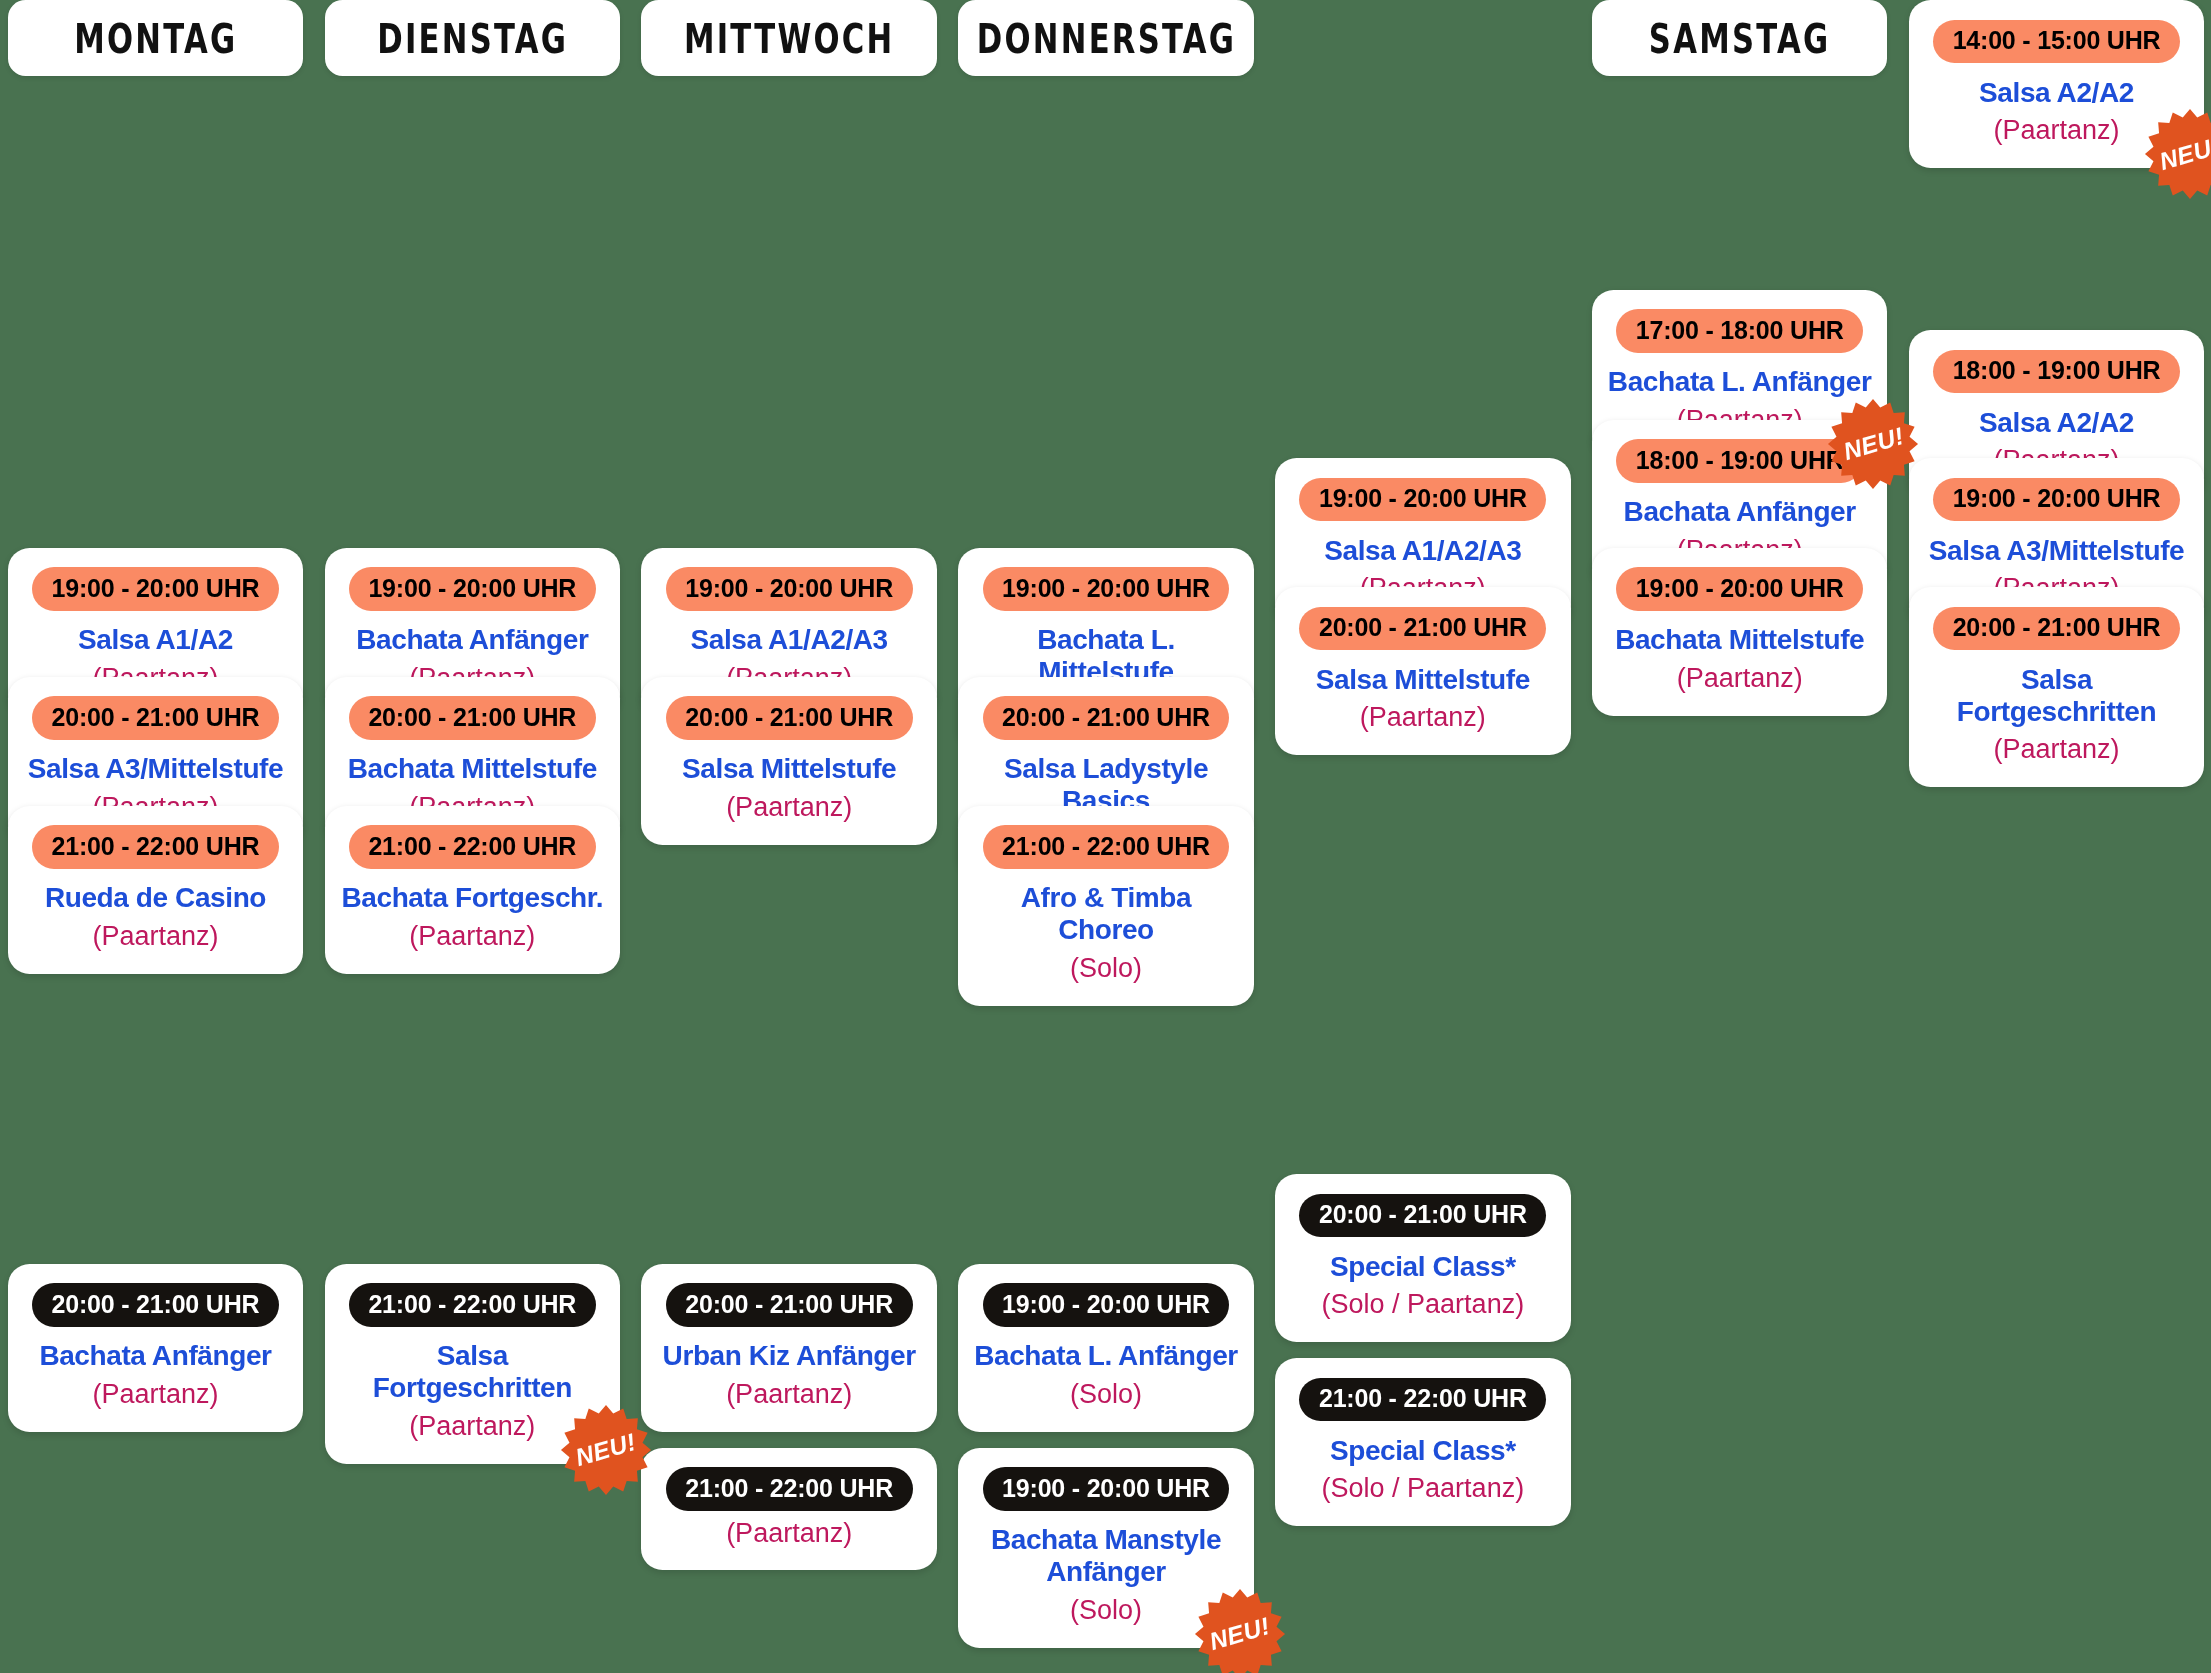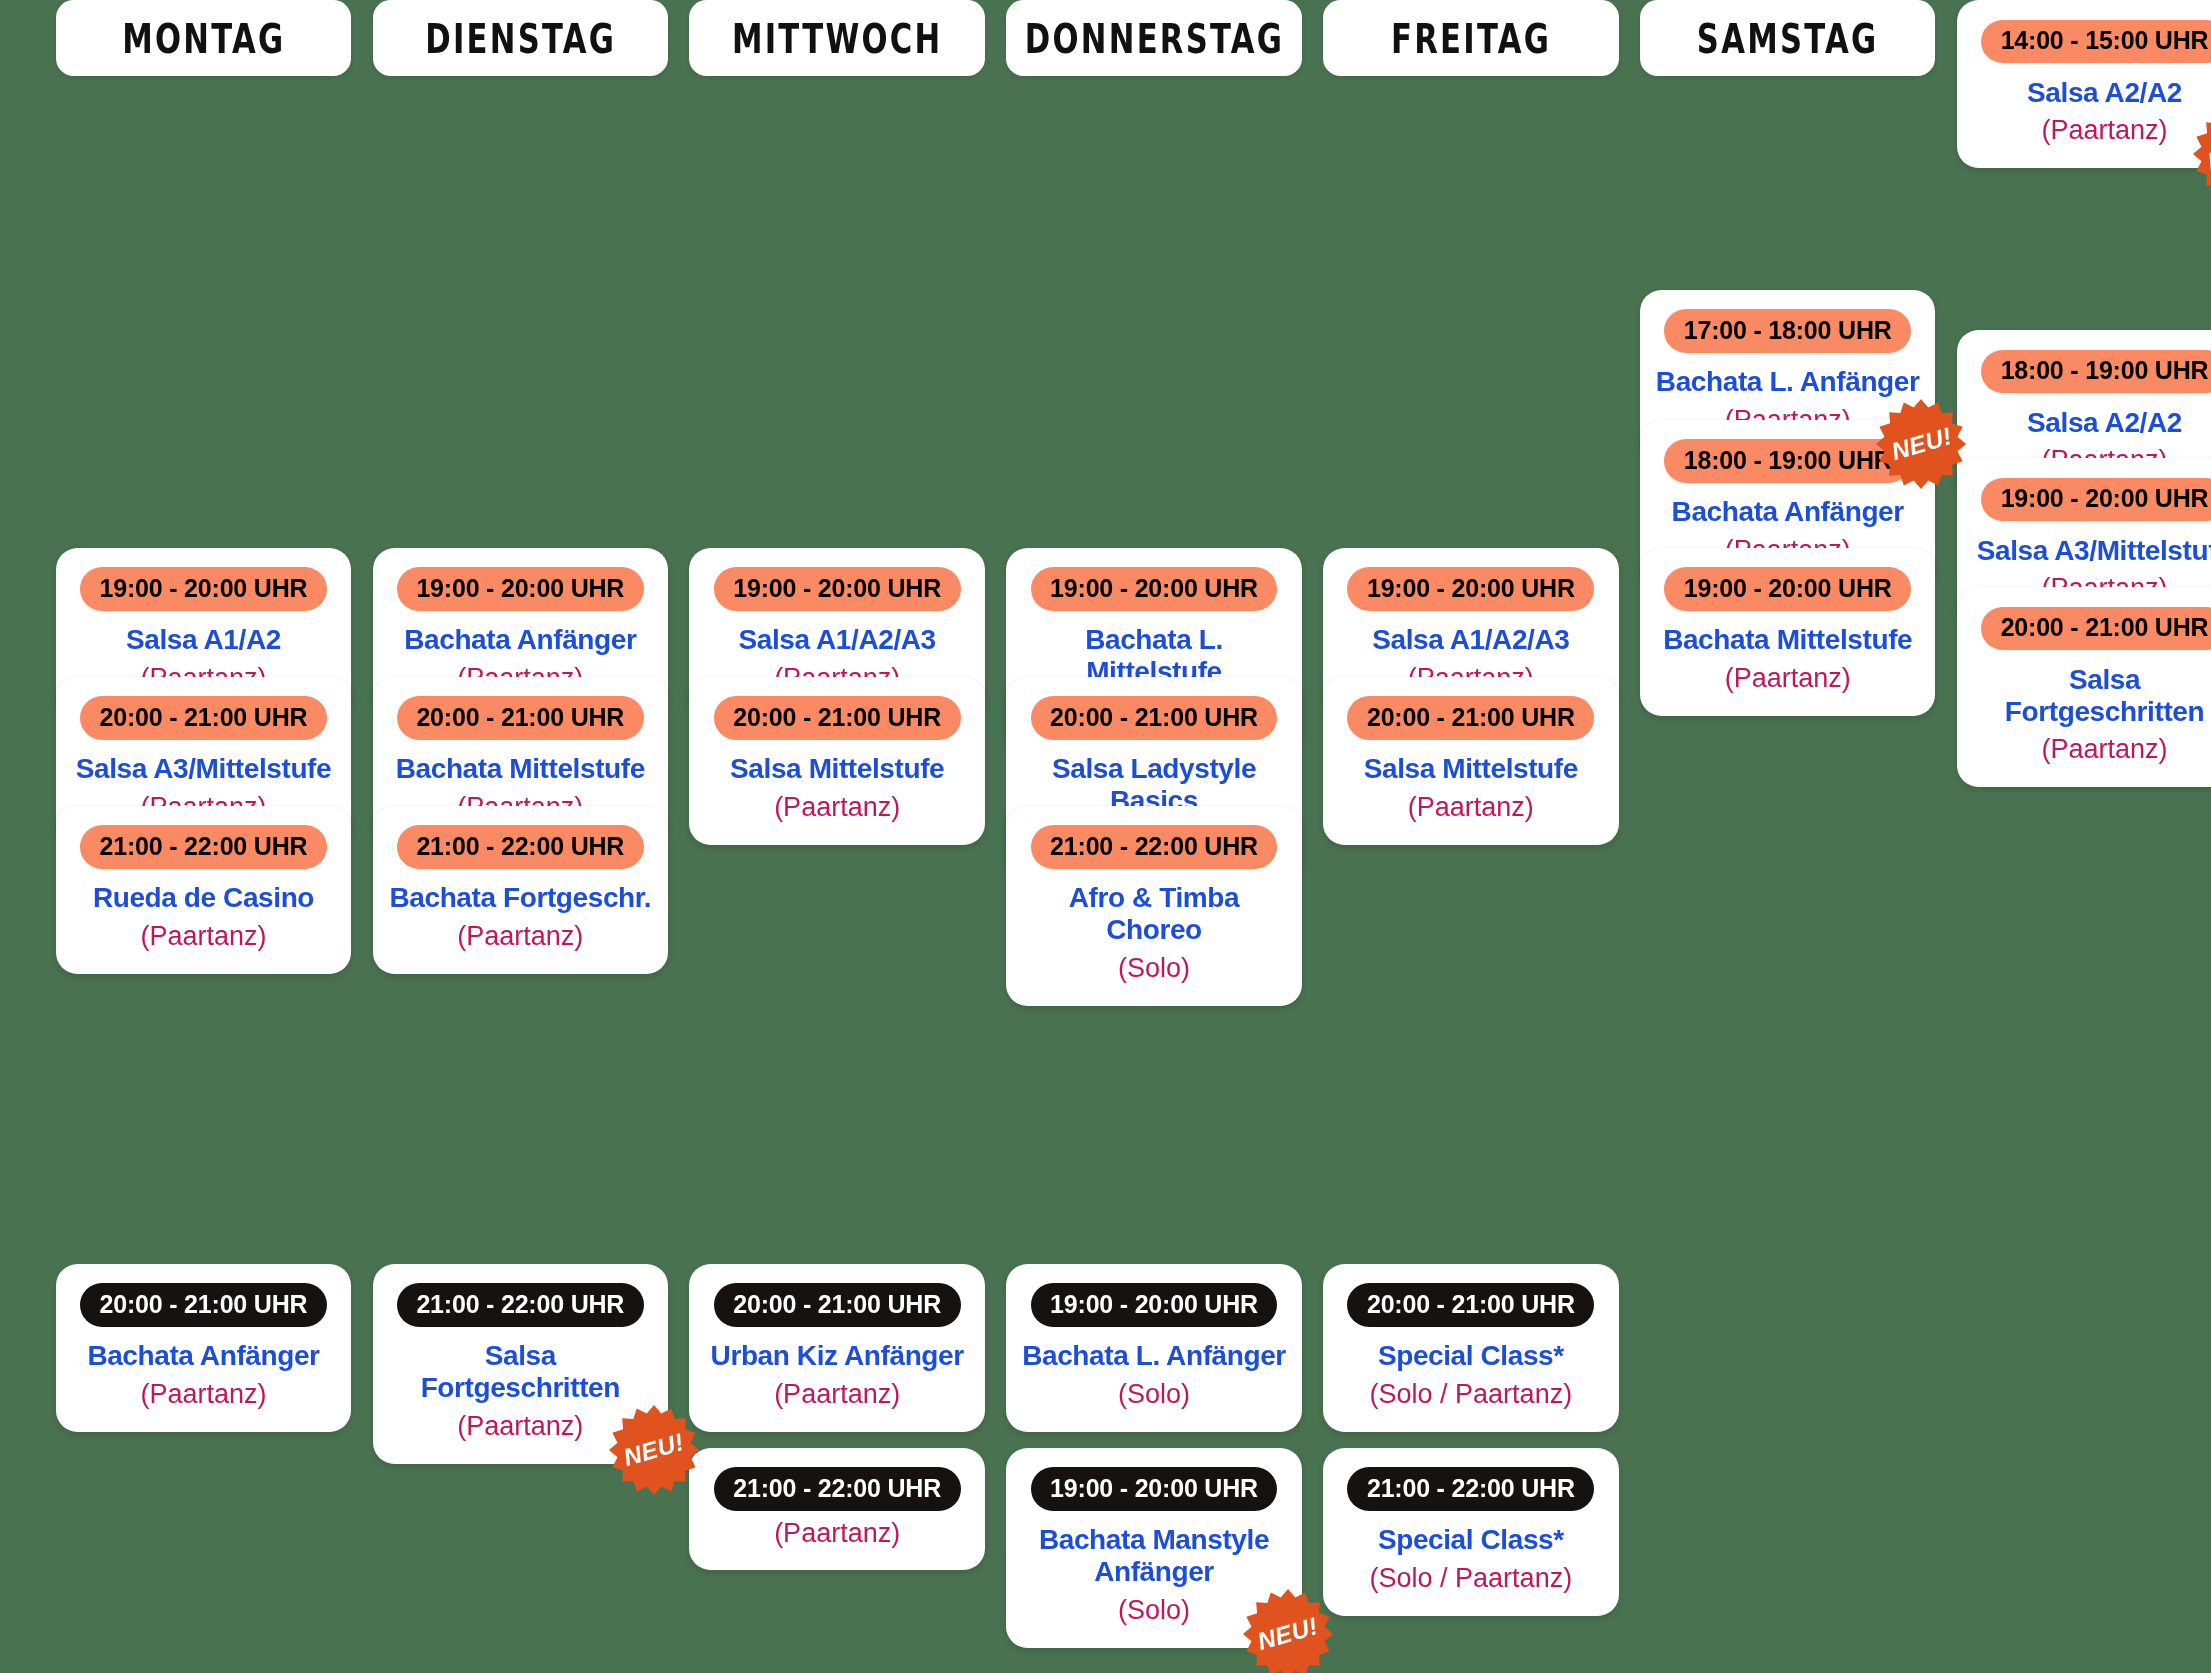--- a/index.html
+++ b/index.html
@@ -15,21 +15,20 @@
     background: #497250;
     font-family: "Liberation Sans", sans-serif;
     -webkit-font-smoothing: antialiased;
   }
 
   .schedule {
     position: relative;
     width: 1916px;
     height: 1674px;
     padding: 0;
-    margin-left: 48px;
   }
 
   
   .grid {
     display: grid;
     grid-template-columns: repeat(7, 1fr);
     column-gap: 21.5px;
     padding: 0 7.8px;
     width: 2212px;
   }
@@ -195,23 +194,20 @@
           <div class="card dark" style="position: absolute; left: 0px; right: 0px; top: 1174px;"><div class="time-pill">19:00 - 20:00 UHR</div><div class="card-title">Bachata L. Anfänger</div><div class="card-sub">(Solo)</div></div>
           <div class="card dark" style="position: absolute; left: 0px; right: 0px; top: 1358px;"><div class="time-pill">19:00 - 20:00 UHR</div><div class="card-title">Bachata Manstyle Anfänger</div><div class="card-sub">(Solo)</div><div class="neu-badge">
               <svg viewBox="0 0 96 96" aria-hidden="true">
                 <polygon points="48.0,2.0 55.4,10.7 65.6,5.5 69.1,16.4 80.5,15.5 79.6,26.9 90.5,30.4 85.3,40.6 94.0,48.0 85.3,55.4 90.5,65.6 79.6,69.1 80.5,80.5 69.1,79.6 65.6,90.5 55.4,85.3 48.0,94.0 40.6,85.3 30.4,90.5 26.9,79.6 15.5,80.5 16.4,69.1 5.5,65.6 10.7,55.4 2.0,48.0 10.7,40.6 5.5,30.4 16.4,26.9 15.5,15.5 26.9,16.4 30.4,5.5 40.6,10.7" fill="#e0531f"></polygon>
               </svg>
               <span>NEU!</span>
             </div></div>
         </div>
       </div>
       <div class="day-col">
-        <div class="day-header">
-          <div class="day-header-label">FREITAG</div>
-        </div>
         <div class="slots" style="position: relative; height: 1584px;">
           <div class="card" style="position: absolute; left: 0px; right: 0px; top: 458px;"><div class="time-pill">19:00 - 20:00 UHR</div><div class="card-title">Salsa A1/A2/A3</div><div class="card-sub">(Paartanz)</div></div>
           <div class="card" style="position: absolute; left: 0px; right: 0px; top: 587px;"><div class="time-pill">20:00 - 21:00 UHR</div><div class="card-title">Salsa Mittelstufe</div><div class="card-sub">(Paartanz)</div></div>
           <div class="card dark" style="position: absolute; left: 0px; right: 0px; top: 1174px;"><div class="time-pill">20:00 - 21:00 UHR</div><div class="card-title">Special Class*</div><div class="card-sub">(Solo / Paartanz)</div></div>
           <div class="card dark" style="position: absolute; left: 0px; right: 0px; top: 1358px;"><div class="time-pill">21:00 - 22:00 UHR</div><div class="card-title">Special Class*</div><div class="card-sub">(Solo / Paartanz)</div></div>
         </div>
       </div>
       <div class="day-col">
         <div class="day-header">
           <div class="day-header-label">SAMSTAG</div>

